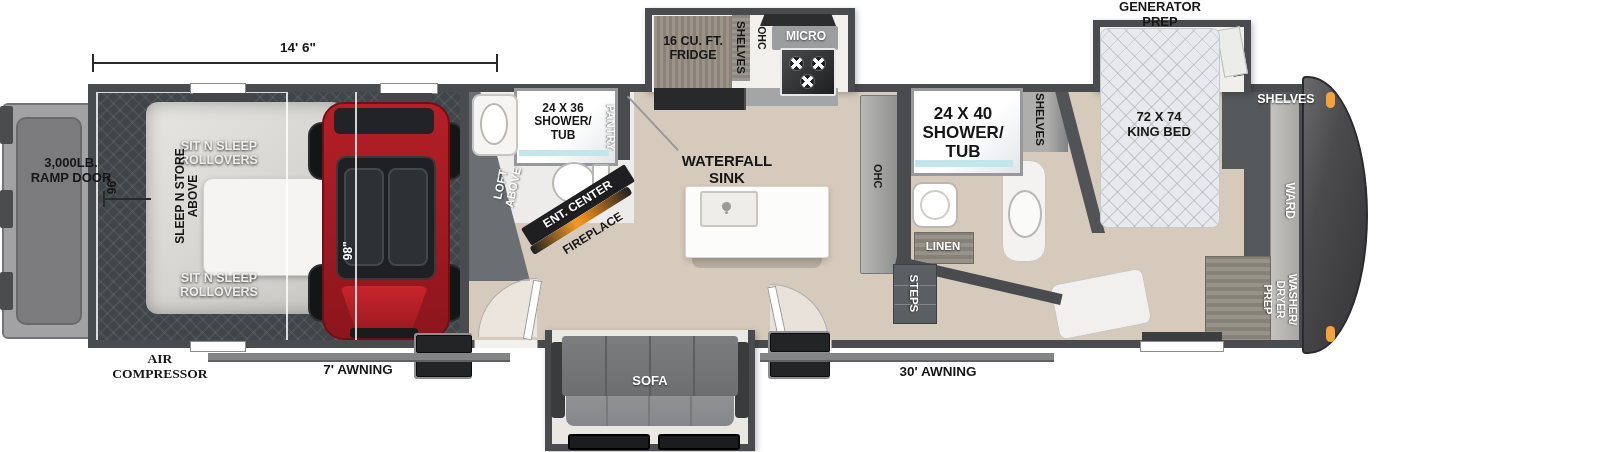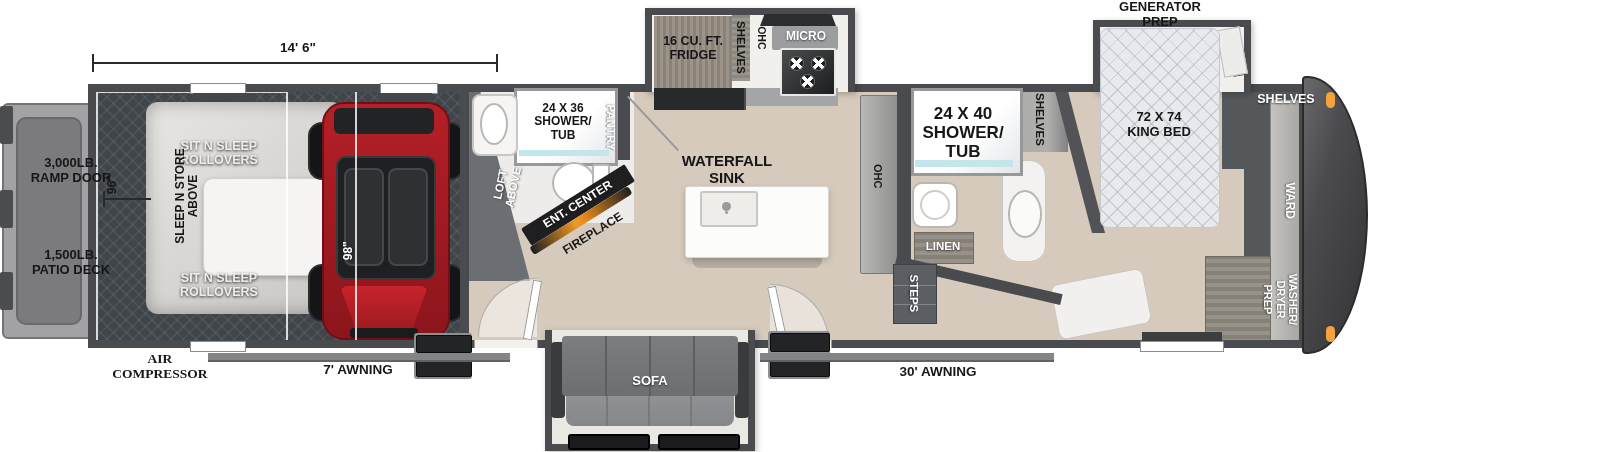--- a/index.html
+++ b/index.html
@@ -42,22 +42,20 @@
 
 <div id="stage">
 
   <div class="abs" style="left:2px;top:103px;width:92px;height:232px;background:#a2a2a4;border:2px solid #747476;border-radius:6px;z-index:5;"></div>
   <div class="abs" style="left:16px;top:117px;width:62px;height:204px;background:#7b7b7e;border:2px solid #69696b;border-radius:10px;z-index:6;"></div>
   <div class="abs" style="left:0;top:106px;width:13px;height:38px;background:#4b4c4e;border-radius:2px;z-index:7;"></div>
   <div class="abs" style="left:0;top:190px;width:13px;height:38px;background:#4b4c4e;border-radius:2px;z-index:7;"></div>
   <div class="abs" style="left:0;top:272px;width:13px;height:38px;background:#4b4c4e;border-radius:2px;z-index:7;"></div>
   <div class="lbl" style="left:8px;top:156px;width:126px;">3,000LB.
 RAMP DOOR</div>
-  <div class="lbl" style="left:8px;top:248px;width:126px;">1,500LB.
-PATIO DECK</div>
 
   <div class="abs wood" style="left:88px;top:84px;width:1224px;height:264px;z-index:10;"></div>
   <div class="abs garagefloor" style="left:95px;top:91px;width:368px;height:250px;z-index:11;"></div>
 
   <div class="abs" style="left:469px;top:91px;width:165px;height:132px;background:#edecea;z-index:12;"></div>
 
   <div class="abs" style="left:96px;top:91px;width:188px;height:248px;border:2px solid rgba(255,255,255,.8);z-index:18;"></div>
   <div class="abs" style="left:355px;top:91px;width:2px;height:250px;background:rgba(255,255,255,.8);z-index:18;"></div>
 
   <div class="abs" style="left:146px;top:102px;width:198px;height:212px;background:linear-gradient(140deg,#e8e6e2,#c9c7c3);border-radius:12px;box-shadow:inset 0 0 18px rgba(0,0,0,.3);z-index:13;"></div>

